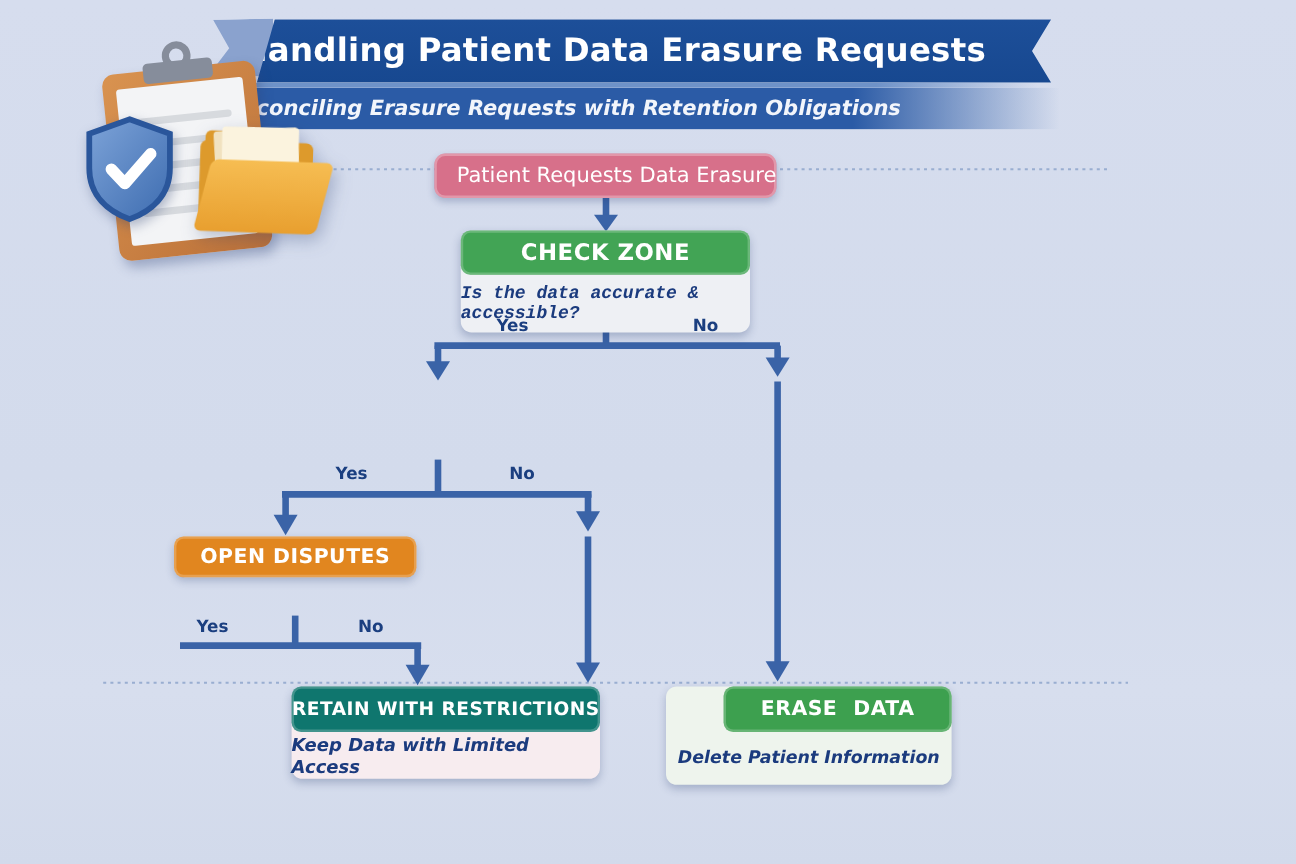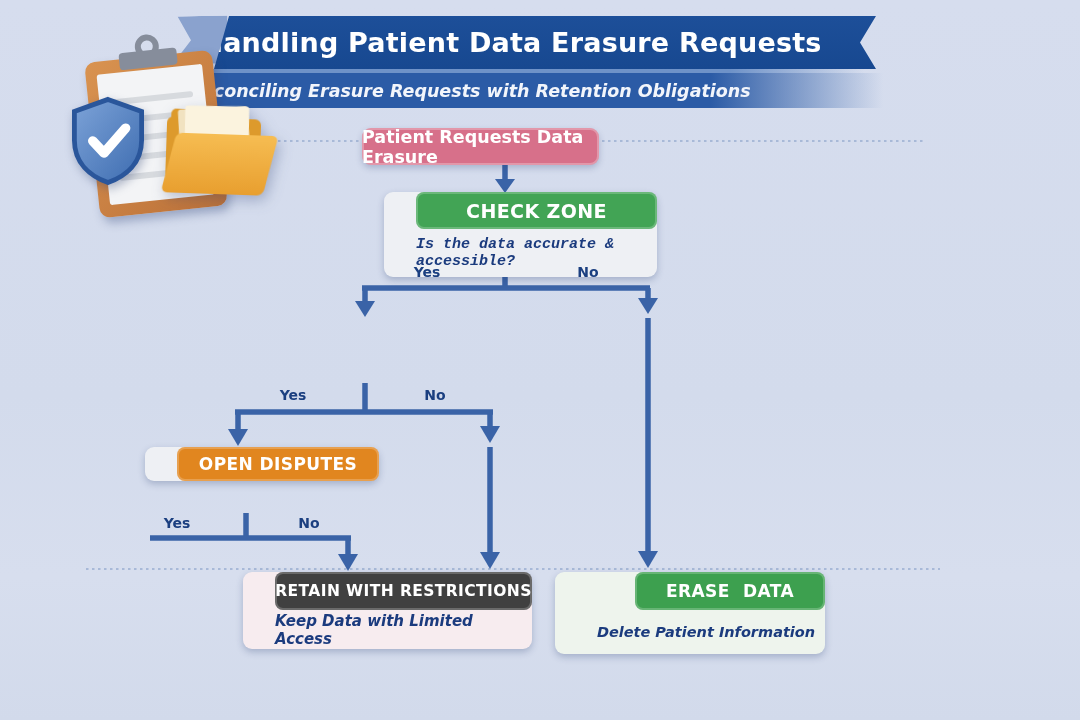--- a/index.html
+++ b/index.html
@@ -55,41 +55,41 @@
     filter:drop-shadow(2px 4px 5px rgba(40,60,110,.35));}
   .folder{position:absolute;left:82px;top:60px;width:110px;height:96px;z-index:2;transform:rotate(2deg);
     filter:drop-shadow(3px 5px 7px rgba(40,60,110,.3));}
   .folder-back{position:absolute;left:6px;top:12px;width:94px;height:72px;background:#dd9a2c;border-radius:6px;}
   .folder-tab{position:absolute;left:10px;top:4px;width:36px;height:16px;background:#dd9a2c;border-radius:5px 5px 0 0;}
   .folder-paper1{position:absolute;left:18px;top:2px;width:70px;height:42px;background:#f1e2c0;border-radius:3px;transform:rotate(-5deg);}
   .folder-paper2{position:absolute;left:24px;top:0px;width:64px;height:40px;background:#fbf3de;border-radius:3px;transform:rotate(-1deg);}
   .folder-front{position:absolute;left:2px;top:28px;width:102px;height:60px;border-radius:6px;
     background:linear-gradient(180deg,#f6bd52 0%,#e89f2f 100%);transform:skewX(-13deg);transform-origin:bottom left;}
   
-  .node{position:absolute;z-index:4;border-radius:9px;box-shadow:0 3px 7px rgba(40,60,110,.28);padding-left:32px;}
+  .node{position:absolute;z-index:4;border-radius:9px;box-shadow:0 3px 7px rgba(40,60,110,.28);}
   .node-header{color:#fff;font-weight:bold;display:flex;align-items:center;justify-content:center;
     border-radius:8px;font-family:"DejaVu Sans", sans-serif;letter-spacing:.4px;
     box-shadow:inset 0 0 0 2px rgba(255,255,255,.22);}
   .node-q{color:#1b3b7e;font-weight:bold;font-style:italic;display:flex;align-items:center;justify-content:center;
     border-radius:0 0 9px 9px;font-family:"DejaVu Sans", sans-serif;}
-  .start-node{position:absolute;left:362px;top:128px;width:237px;height:37px;z-index:4;
+  .start-node{position:absolute;left:362px;top:128px;width:285px;height:37px;z-index:4;
     background:#d7708a;border-radius:9px;box-shadow:inset 0 0 0 2px rgba(255,255,255,.28),0 3px 6px rgba(40,60,110,.25);
-    display:flex;align-items:center;justify-content:flex-start;color:#fff;font-size:17.5px;font-weight:bold;
+    display:flex;align-items:center;justify-content:flex-end;color:#fff;font-size:17.5px;font-weight:normal;
     font-family:"DejaVu Sans", sans-serif;}
   .check-zone{left:384px;top:192px;width:241px;background:#eef0f4;}
   .check-zone .node-header{height:37px;background:#42a455;font-size:19px;}
   .check-zone .node-q{height:48px;font-size:15px;font-family:Liberation Mono, monospace;}
   .legal-basis{left:258px;top:318px;width:215px;background:#eef0f4;}
   .legal-basis .node-header{height:33px;background:#2d60a8;font-size:18px;}
   .legal-basis .node-q{height:31px;font-size:14px;}
   .open-disputes{left:145px;top:447px;width:202px;background:#eef0f4;}
   .open-disputes .node-header{height:34px;background:#e1861f;font-size:17px;}
   .open-disputes .node-q{height:31px;font-size:13.5px;}
   .retain-node{left:243px;top:572px;width:257px;background:#f7ecef;}
-  .retain-node .node-header{height:38px;background:#404040;font-size:15.5px;}
+  .retain-node .node-header{height:38px;background:#0f766e;font-size:15.5px;}
   .retain-node .node-q{height:39px;font-size:15px;}
   .erase-node{left:555px;top:572px;width:238px;background:#eef4ed;}
   .erase-node .node-header{height:38px;background:#3da04f;font-size:17px;word-spacing:7px;margin-left:48px;}
   .erase-node .node-q{height:44px;font-size:14.5px;}
   
   .branch-label{position:absolute;z-index:4;width:50px;text-align:center;color:#1b3f80;
     font-size:14px;font-weight:bold;font-family:"DejaVu Sans", sans-serif;}
   .lbl-cz-yes{left:402px;top:264px;}
   .lbl-cz-no{left:563px;top:264px;}
   .lbl-lb-yes{left:268px;top:387px;}

